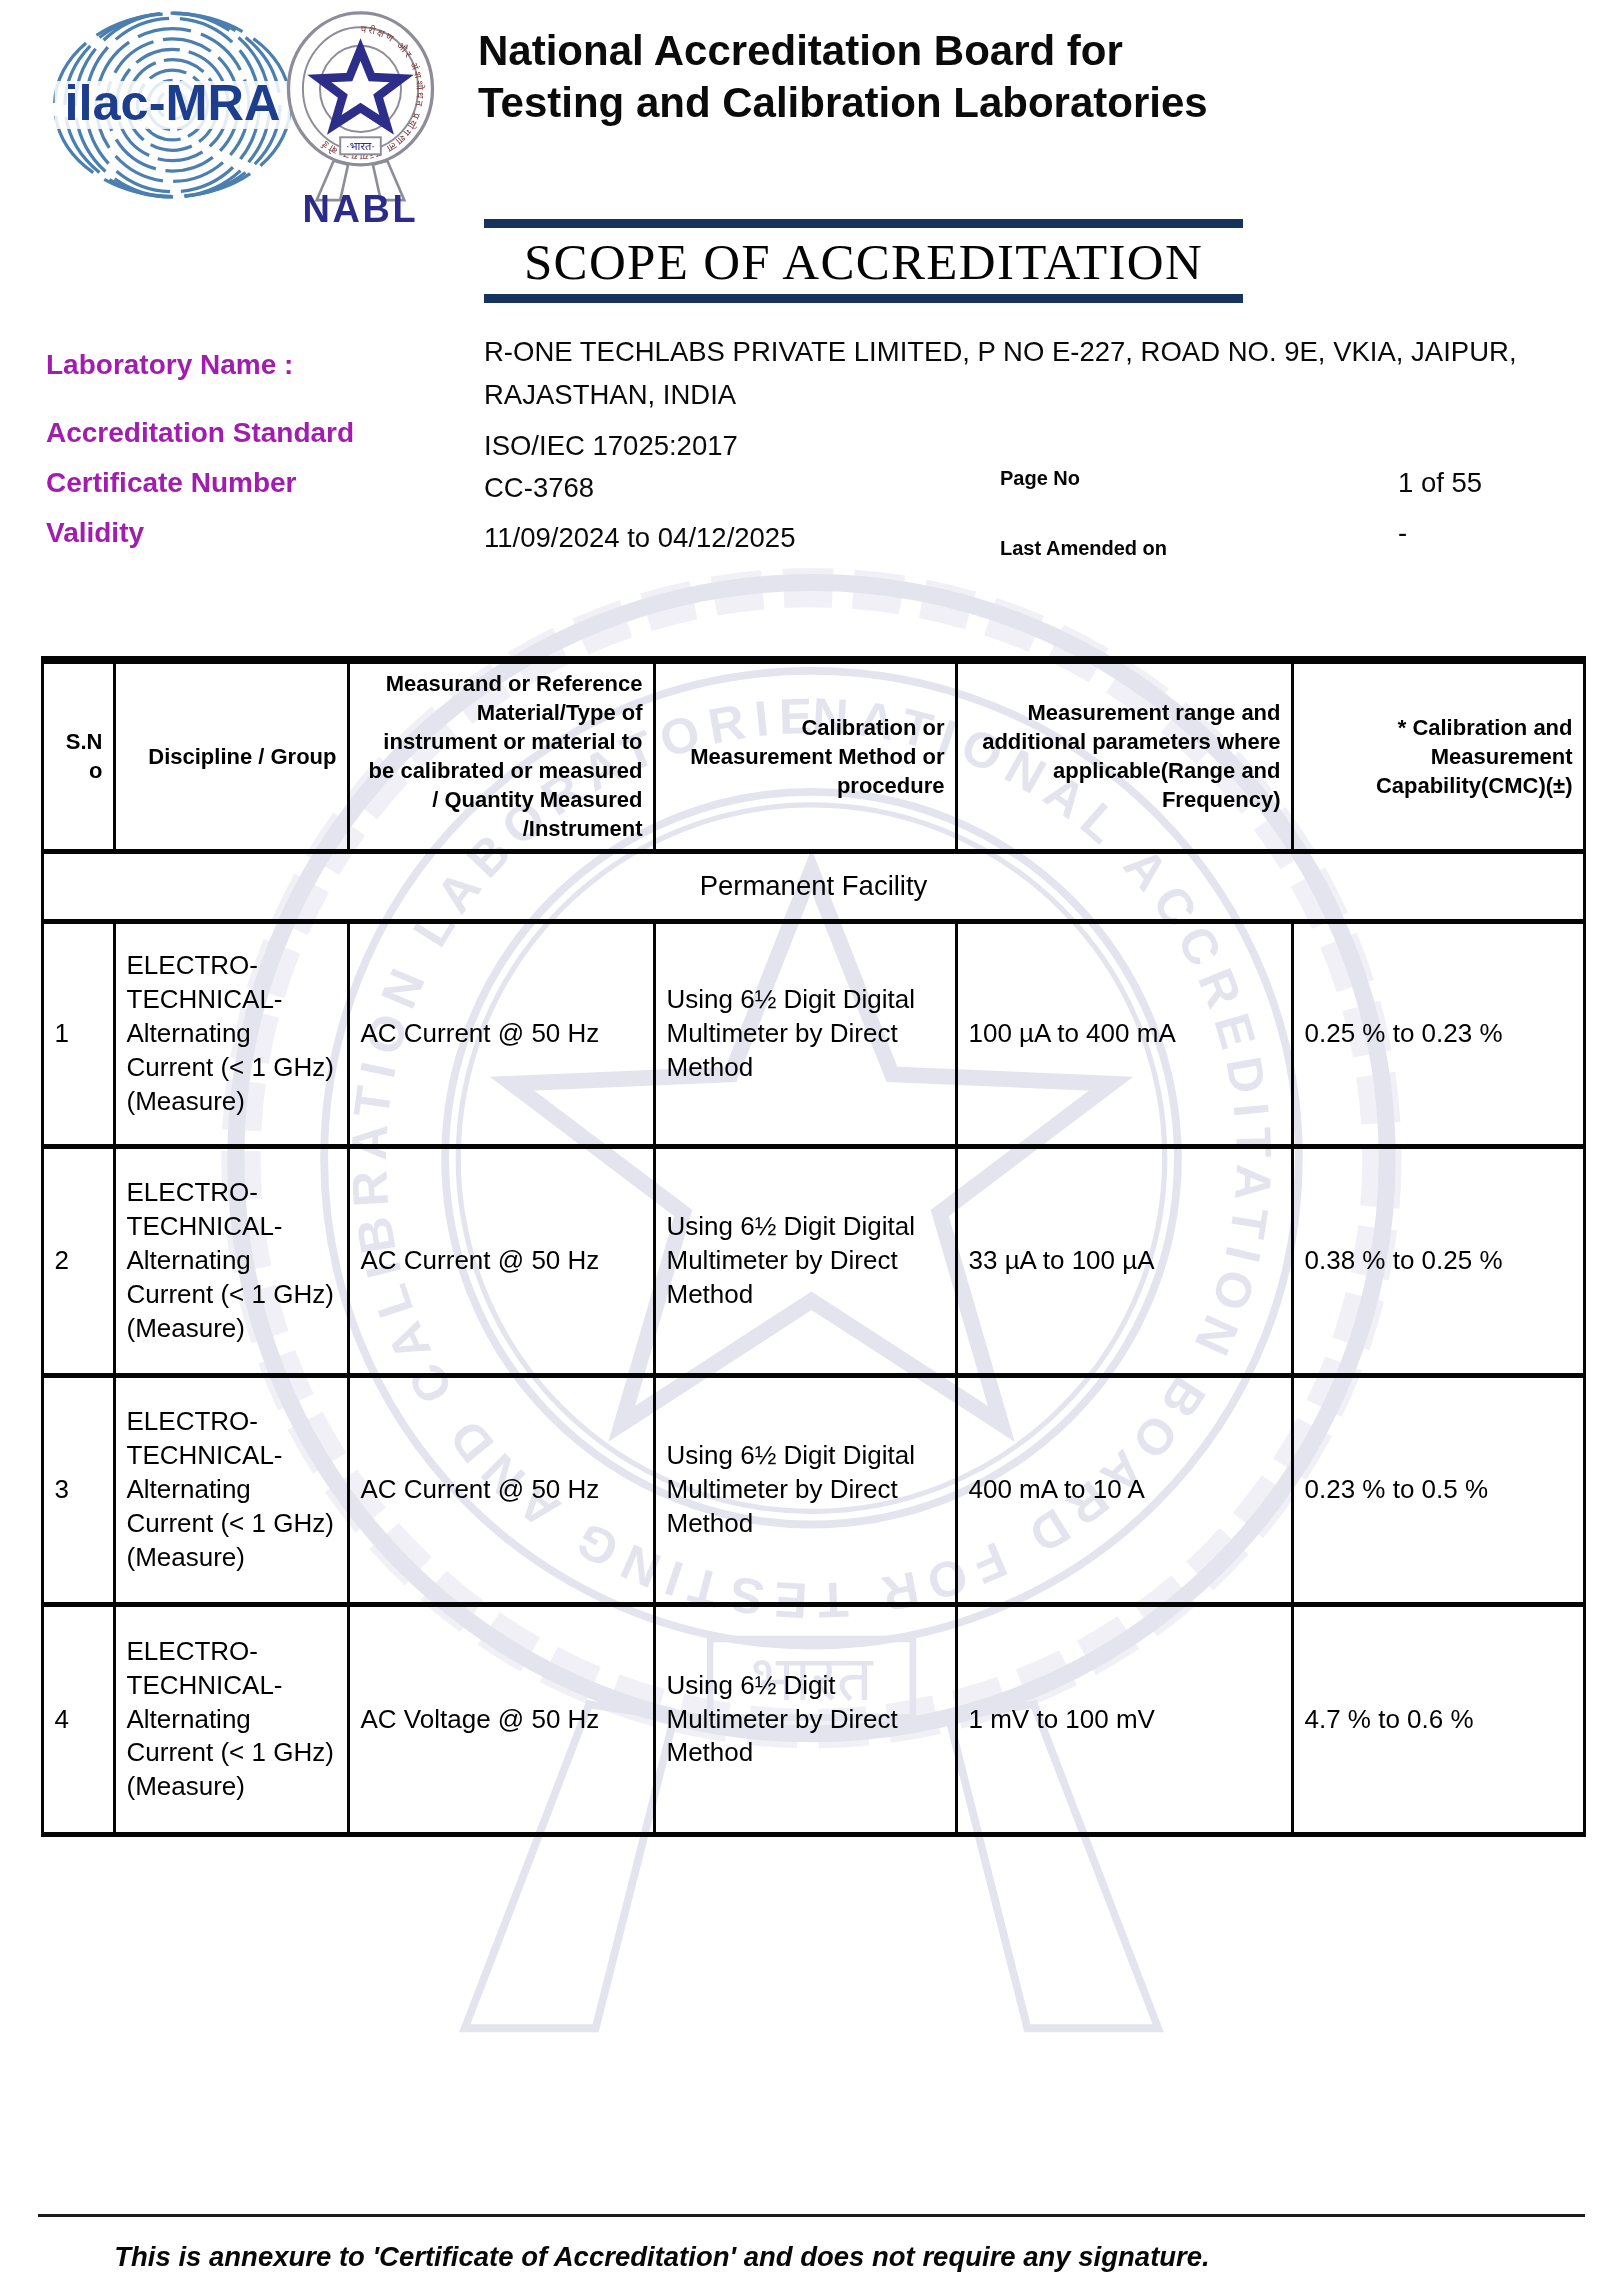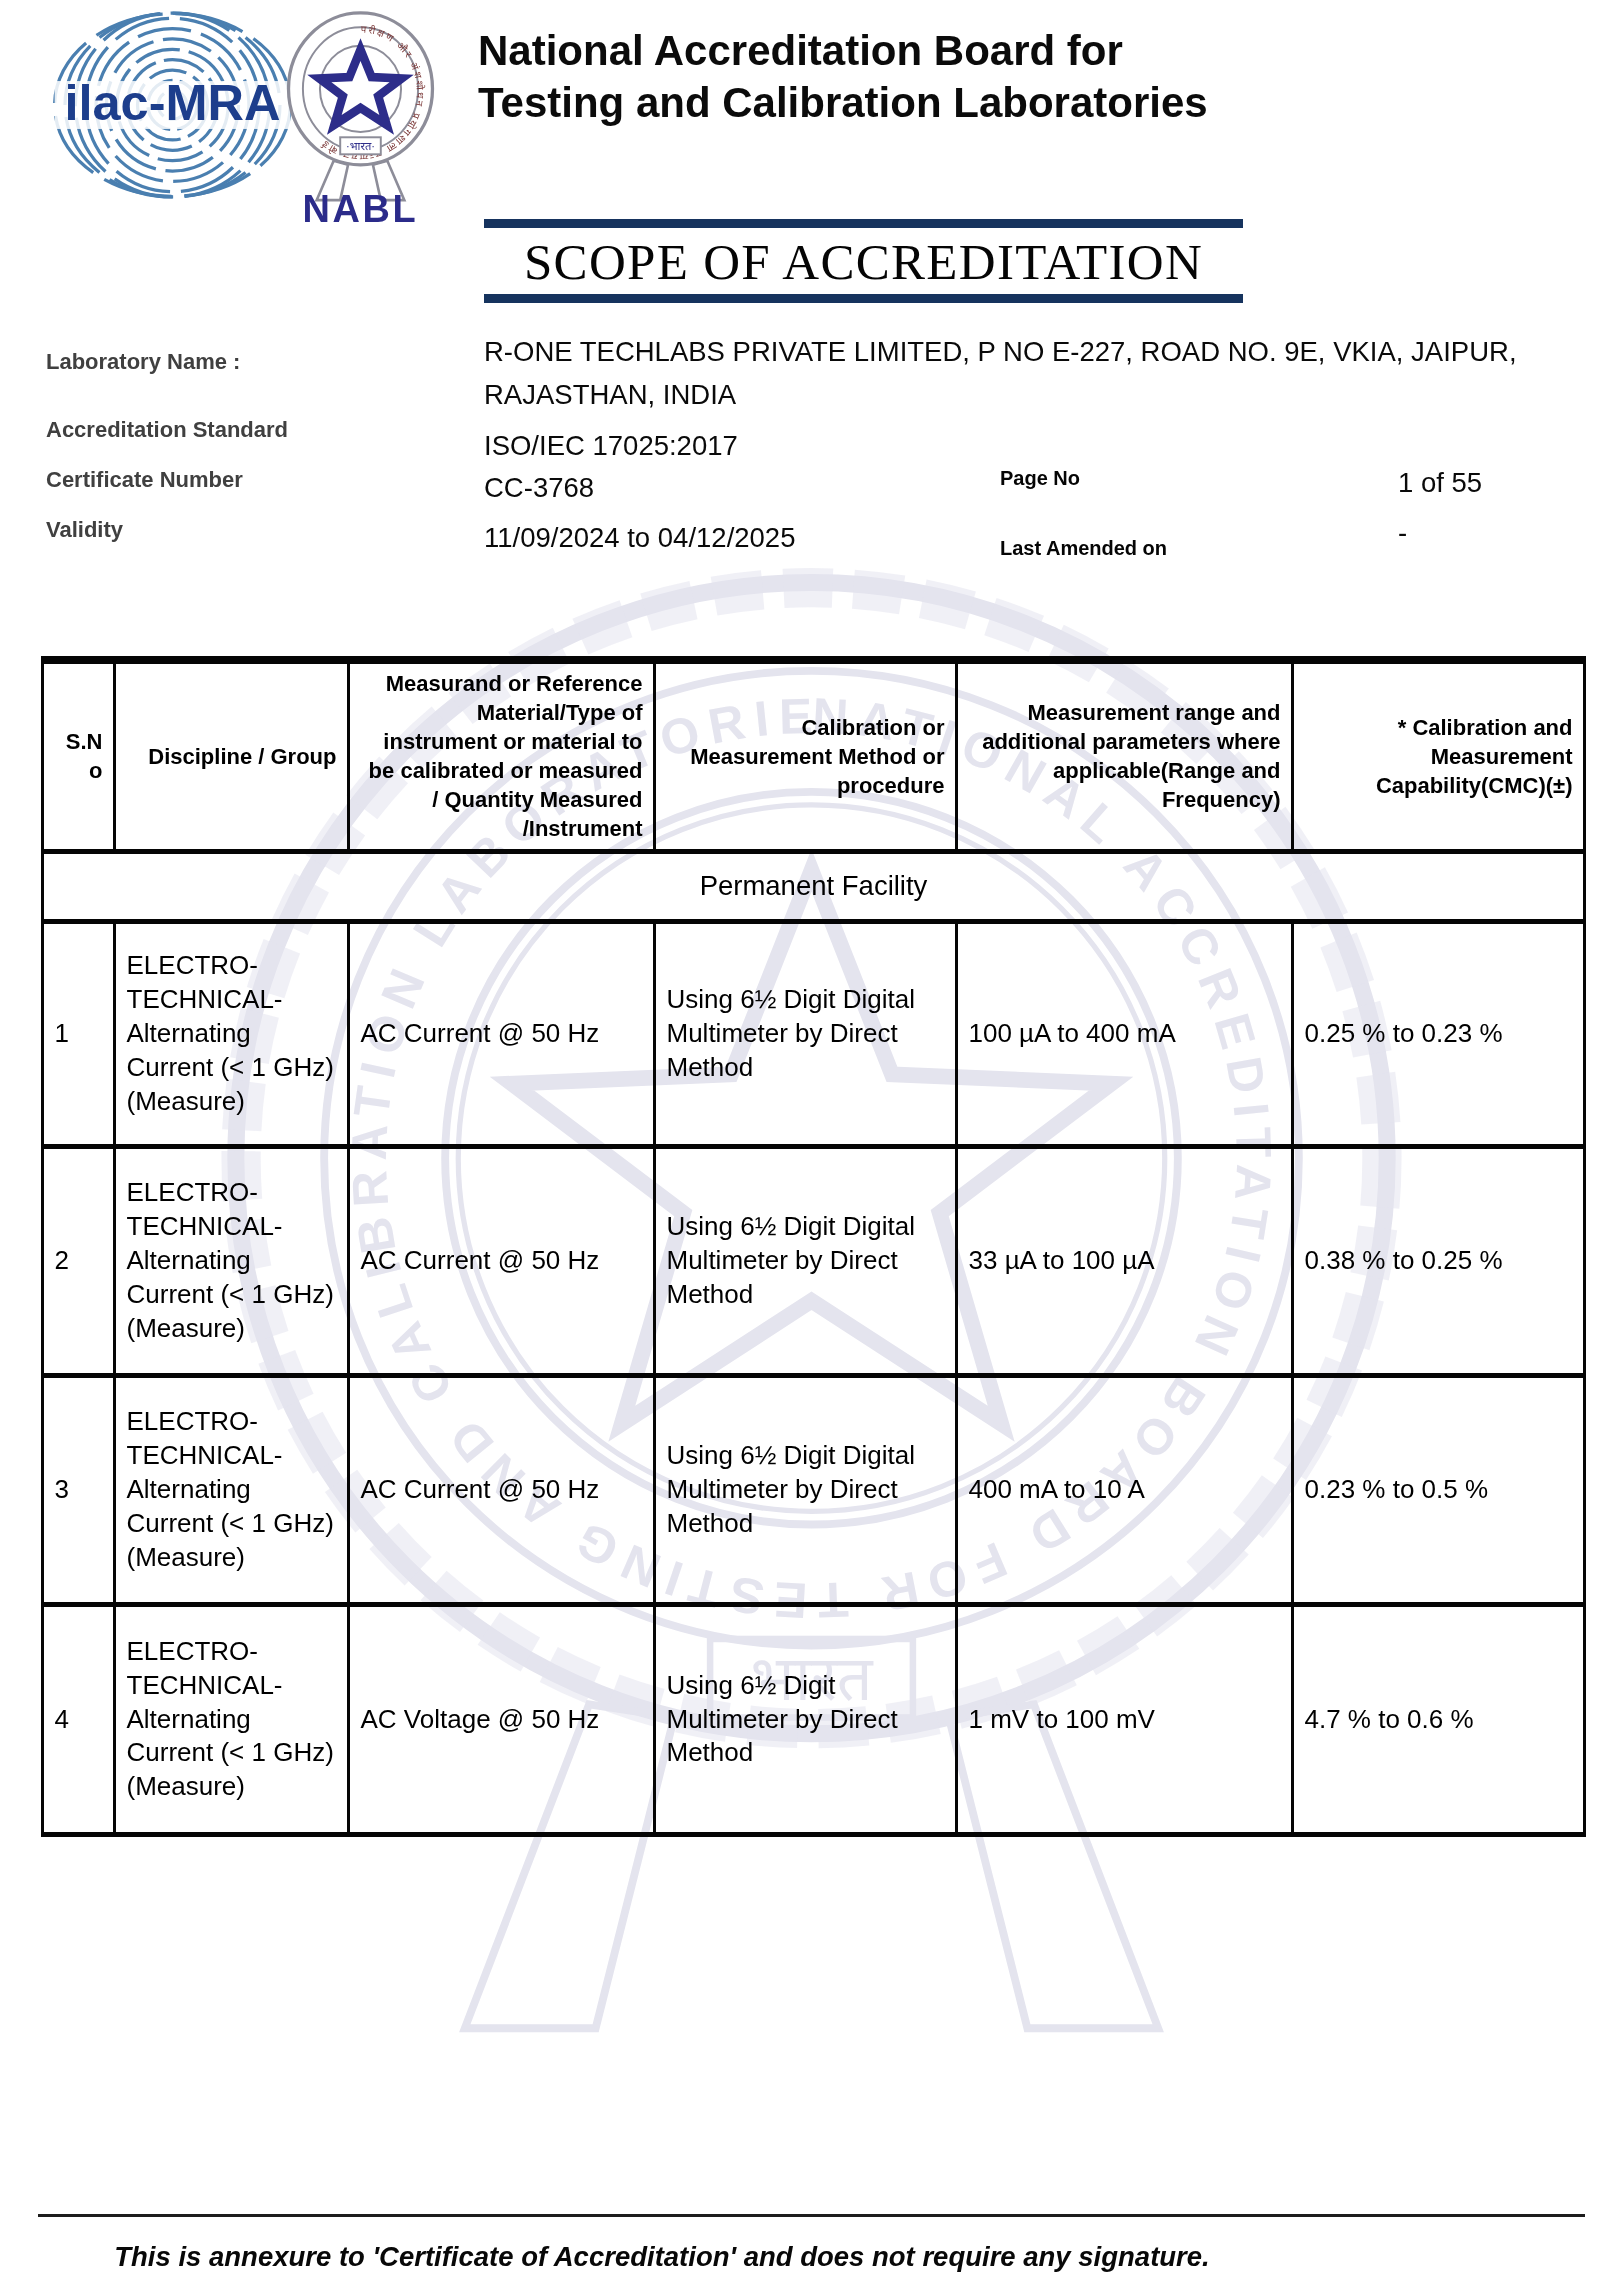--- a/index.html
+++ b/index.html
@@ -21,21 +21,21 @@
     letter-spacing:0px;
   }
   .scope-banner{position:absolute;left:484px;top:219px;width:759px;text-align:center;}
   .scope-bar{height:8.5px;background:#16335e;}
   .scope-text{
     font-family:"Liberation Serif", serif;font-weight:normal;
     font-size:51px;color:#050505;letter-spacing:1.3px;
     padding:9.2px 0 6.5px 0;line-height:1.0;
   }
   
-  .info-label{position:absolute;left:46px;font-size:22px;font-weight:bold;color:#404040;}
+  .info-label{position:absolute;left:46px;font-size:28px;font-weight:bold;color:#a21caf;}
   .info-value{position:absolute;left:484px;font-size:27.5px;color:#0a0a0a;line-height:1.55;}
   .info-plabel{position:absolute;left:1000px;font-size:20px;font-weight:bold;color:#050505;}
   .info-pvalue{position:absolute;left:1398px;font-size:27.5px;color:#0a0a0a;}
   
   #watermark{position:absolute;left:157px;top:504px;width:1309px;height:1570px;z-index:0;}
   
   #scope-table{
     position:absolute;left:41px;top:656px;z-index:1;
     border-collapse:collapse;table-layout:fixed;width:1542px;
     background:transparent;

